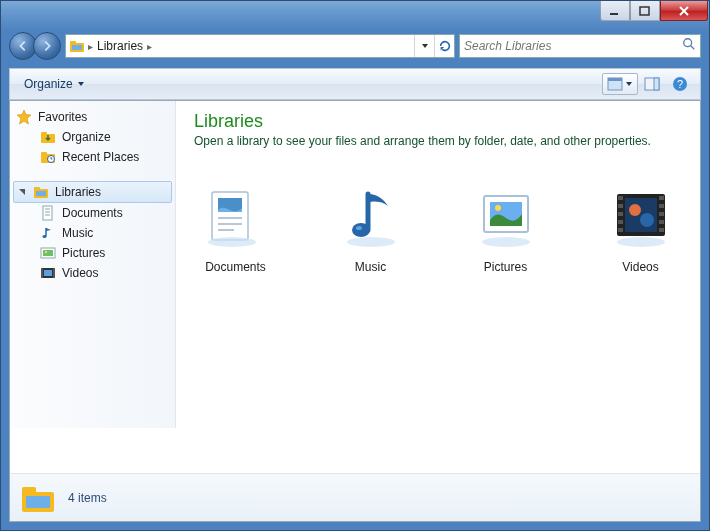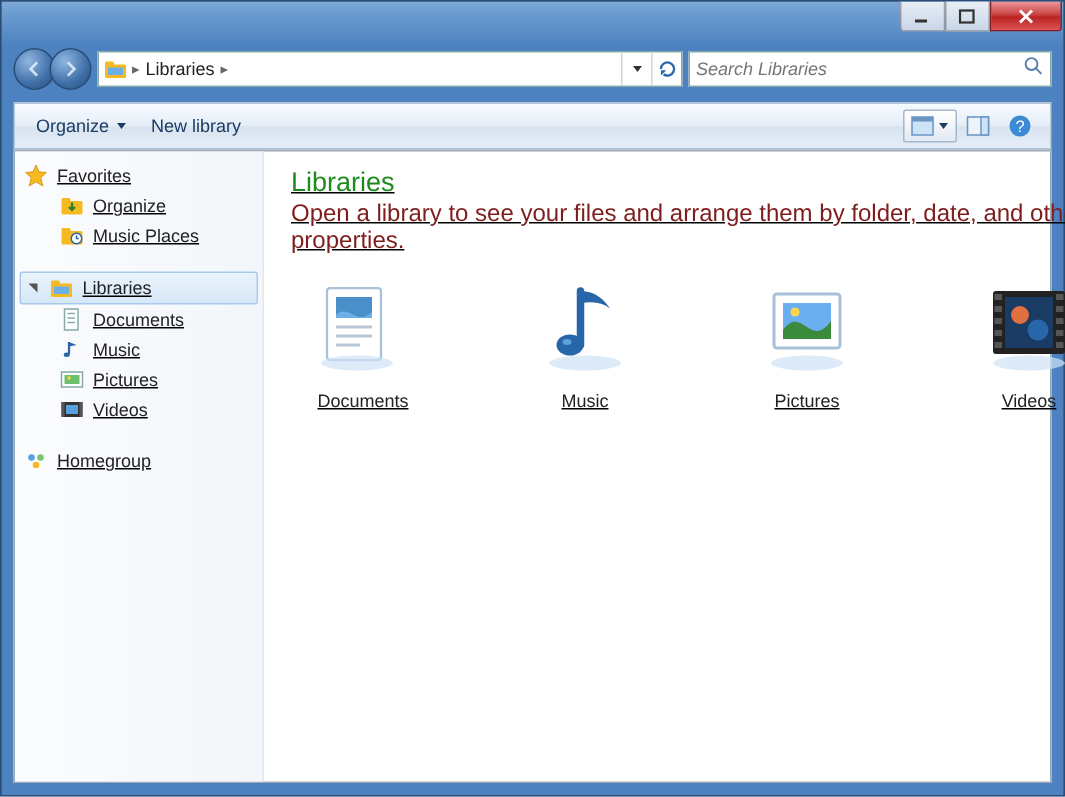--- a/index.html
+++ b/index.html
@@ -49,36 +49,36 @@
     background: linear-gradient(#f7fbff,#e5edf7 49%, #d9e4f0 51%, #e5edf7);
     display:flex; align-items:center; padding:0 6px; font-size:12px; color:#1a3b63; }
   .tbtn { padding:4px 8px; display:flex; align-items:center; gap:4px; border-radius:2px; }
   .tspace { flex:1; }
   .ticonbtn { width:28px; height:22px; display:flex; align-items:center; justify-content:center;
     border:1px solid transparent; border-radius:2px; }
   .ticonbtn.bordered { border:1px solid #a8b8cc; background:linear-gradient(#fff,#e2eaf3); padding:0 4px; width:auto; gap:2px;}
 
   
   .body { position:absolute; top:99px; left:8px; right:8px; bottom:8px;
-    background:#fff; border:1px solid #9aa8b8; display:flex; flex-direction:row;text-decoration:underline; }
+    background:#fff; border:1px solid #9aa8b8; display:flex; flex-direction:column; }
   .split { flex:1; display:flex; min-height:0; }
 
   .nav { width:166px; border-right:1px solid #e0e6ec; padding:6px 0; font-size:12px; overflow:auto;
     background: linear-gradient(to right, #fbfcfe, #f2f6fa); }
   .nav-group { margin-bottom: 14px; }
   .nav-item { display:flex; align-items:center; gap:6px; padding:2px 6px 2px 18px; color:#222; white-space:nowrap;}
   .nav-item.header { padding-left:6px; }
   .nav-item.sub { padding-left:30px; }
   .nav-item.selected { background: linear-gradient(#eaf3fb,#d6e8f8); border:1px solid #a9c9ec;
     border-radius:2px; margin:0 3px; padding-left:3px; }
   .tico { width:16px; height:16px; display:inline-flex; align-items:center; justify-content:center; }
 
   .content { flex:1; padding:10px 18px; overflow:auto; }
   .content h1 { font-size:18px; font-weight:400; color:#1e8c1d; margin-bottom:2px; }
-  .content .subt { font-size:16px; color:#7f1d1d; margin-bottom:12px; }
+  .content .subt { font-size:12px; color:#14532d; margin-bottom:34px; }
   .items { display:flex; gap:52px; }
   .item { width:96px; text-align:center; font-size:12px; color:#222; }
   .item .bigicon { width:72px; height:72px; margin:0 auto 6px; display:flex; align-items:center; justify-content:center; }
 
   
   .status { height:48px; border-top:1px solid #e0e6ec; background:linear-gradient(#f5f9fd,#e9f0f8);
     display:flex; align-items:center; gap:12px; padding:0 10px; font-size:12px; color:#2a4d76;margin-top:45px;}
   .status .sbicon { width:36px; height:36px; }
 
   
@@ -159,23 +159,20 @@
     </div>
   </div>
 
   <div class="toolbar">
     <div class="tbtn">
       <span>Organize</span>
       <svg width="8" height="8" viewBox="0 0 8 8">
           <path d="M1 2 L4 6 L7 2 Z" fill="#1a3b63"></path>
         </svg>
     </div>
-    <div class="tbtn">
-      <span>New library</span>
-    </div>
     <div class="tspace"></div>
     <div class="ticonbtn bordered">
       <svg width="16" height="14" viewBox="0 0 16 14">
           <rect x="1" y="1" width="14" height="12" fill="#cfe3f7" stroke="#6a94c4"></rect>
           <rect x="1" y="1" width="14" height="3" fill="#6a94c4"></rect>
         </svg>
       <svg width="8" height="8" viewBox="0 0 8 8">
           <path d="M1 2 L4 6 L7 2 Z" fill="#1a3b63"></path>
         </svg>
     </div>
@@ -218,21 +215,21 @@
           </div>
           <div class="nav-item sub">
             <span class="tico">
                 <svg viewBox="0 0 16 16" width="16" height="16">
                   <rect x="1" y="5" width="14" height="9" rx="1" class="gold"></rect>
                   <rect x="1" y="3" width="6" height="3" rx="1" class="gold"></rect>
                   <circle cx="11" cy="10" r="3.5" fill="#fff" stroke="#2766a8"></circle>
                   <path d="M11 8v2h1.5" stroke="#2766a8" fill="none"></path>
                 </svg>
               </span>
-            <span>Music Places</span>
+            <span>Recent Places</span>
           </div>
         </div>
 
         <div class="nav-group">
           <div class="nav-item selected">
             <svg width="10" height="10" viewBox="0 0 10 10">
                 <path d="M2 2h6v6z" fill="#555"></path>
               </svg>
             <span class="tico">
                 <svg viewBox="0 0 16 16" width="16" height="16">
@@ -280,32 +277,20 @@
                   <rect x="1" y="3" width="14" height="10" fill="#333"></rect>
                   <rect x="4" y="5" width="8" height="6" fill="#5aa0e0"></rect>
                   <rect x="1" y="3" width="2" height="10" fill="#555"></rect>
                   <rect x="13" y="3" width="2" height="10" fill="#555"></rect>
                 </svg>
               </span>
             <span>Videos</span>
           </div>
         </div>
 
-        <div class="nav-group">
-          <div class="nav-item header">
-            <span class="tico">
-                <svg viewBox="0 0 16 16" width="16" height="16">
-                  <circle cx="5" cy="6" r="2.2" fill="#5aa0e0"></circle>
-                  <circle cx="11" cy="6" r="2.2" fill="#7cc576"></circle>
-                  <circle cx="8" cy="11" r="2.2" fill="#f5b921"></circle>
-                </svg>
-              </span>
-            <span>Homegroup</span>
-          </div>
-        </div>
       </div>
 
       <div class="content">
         <h1>Libraries</h1>
         <div class="subt">Open a library to see your files and arrange them by folder, date, and other properties.</div>
         <div class="items">
 
           <div class="item">
             <div class="bigicon">
               <svg viewBox="0 0 64 64" width="64" height="64">

